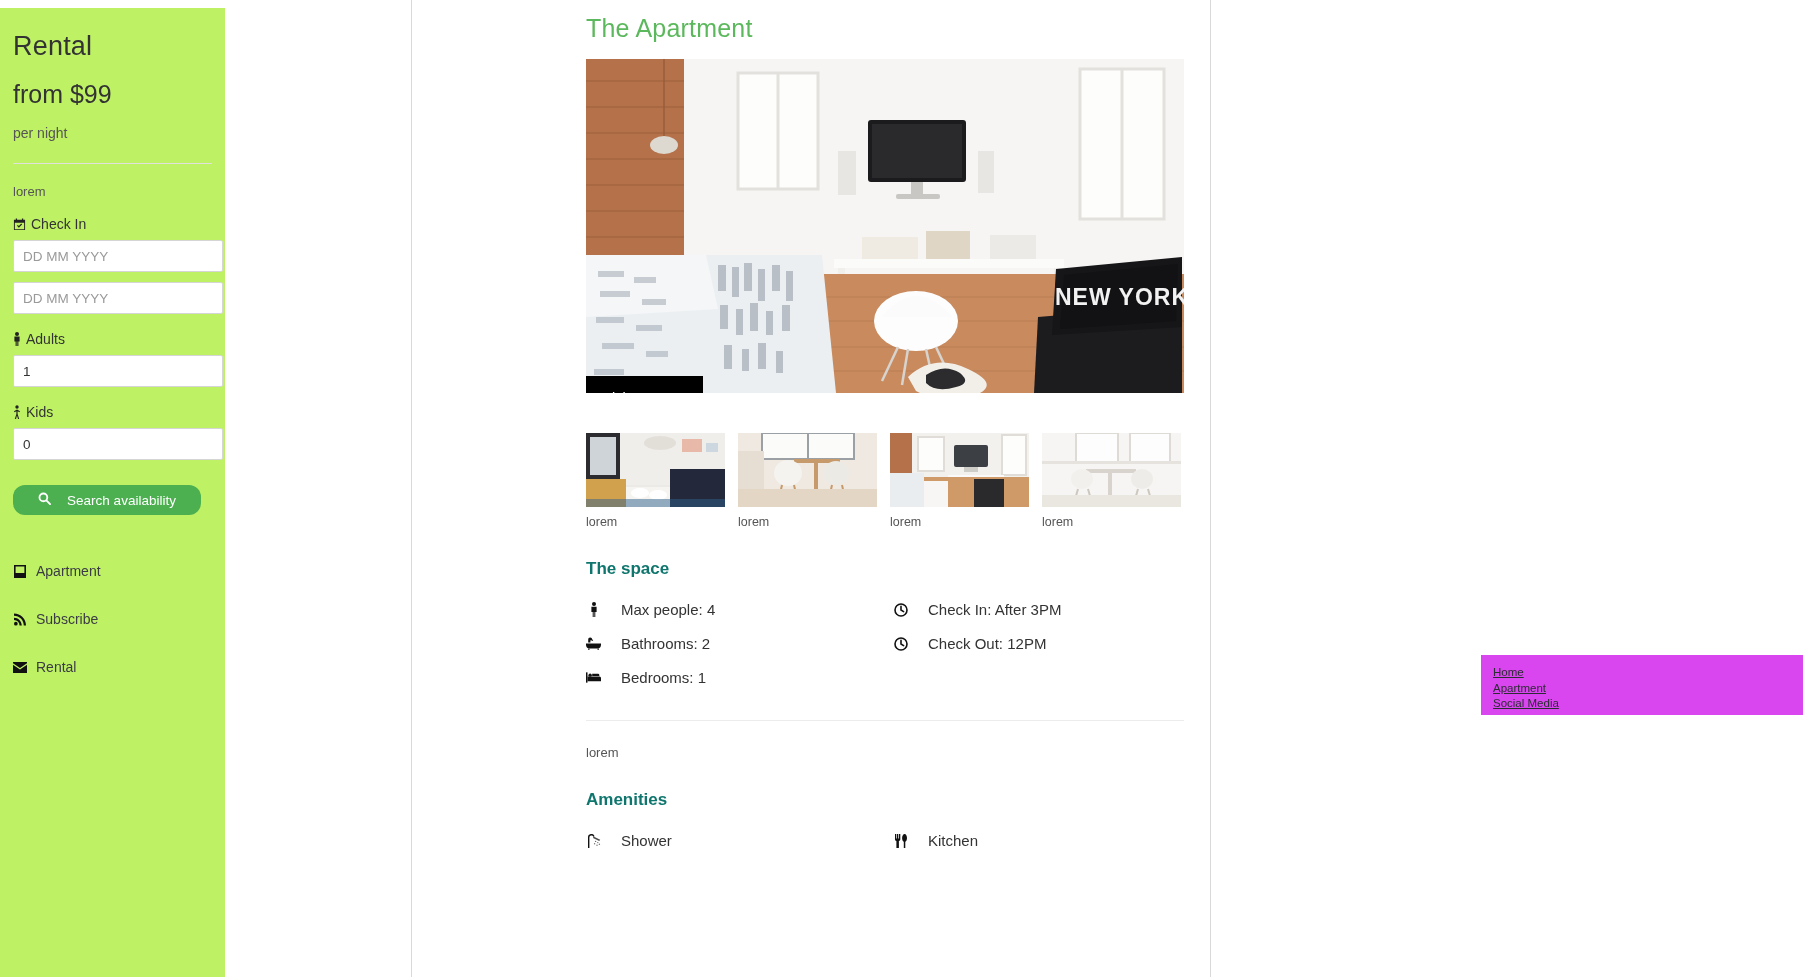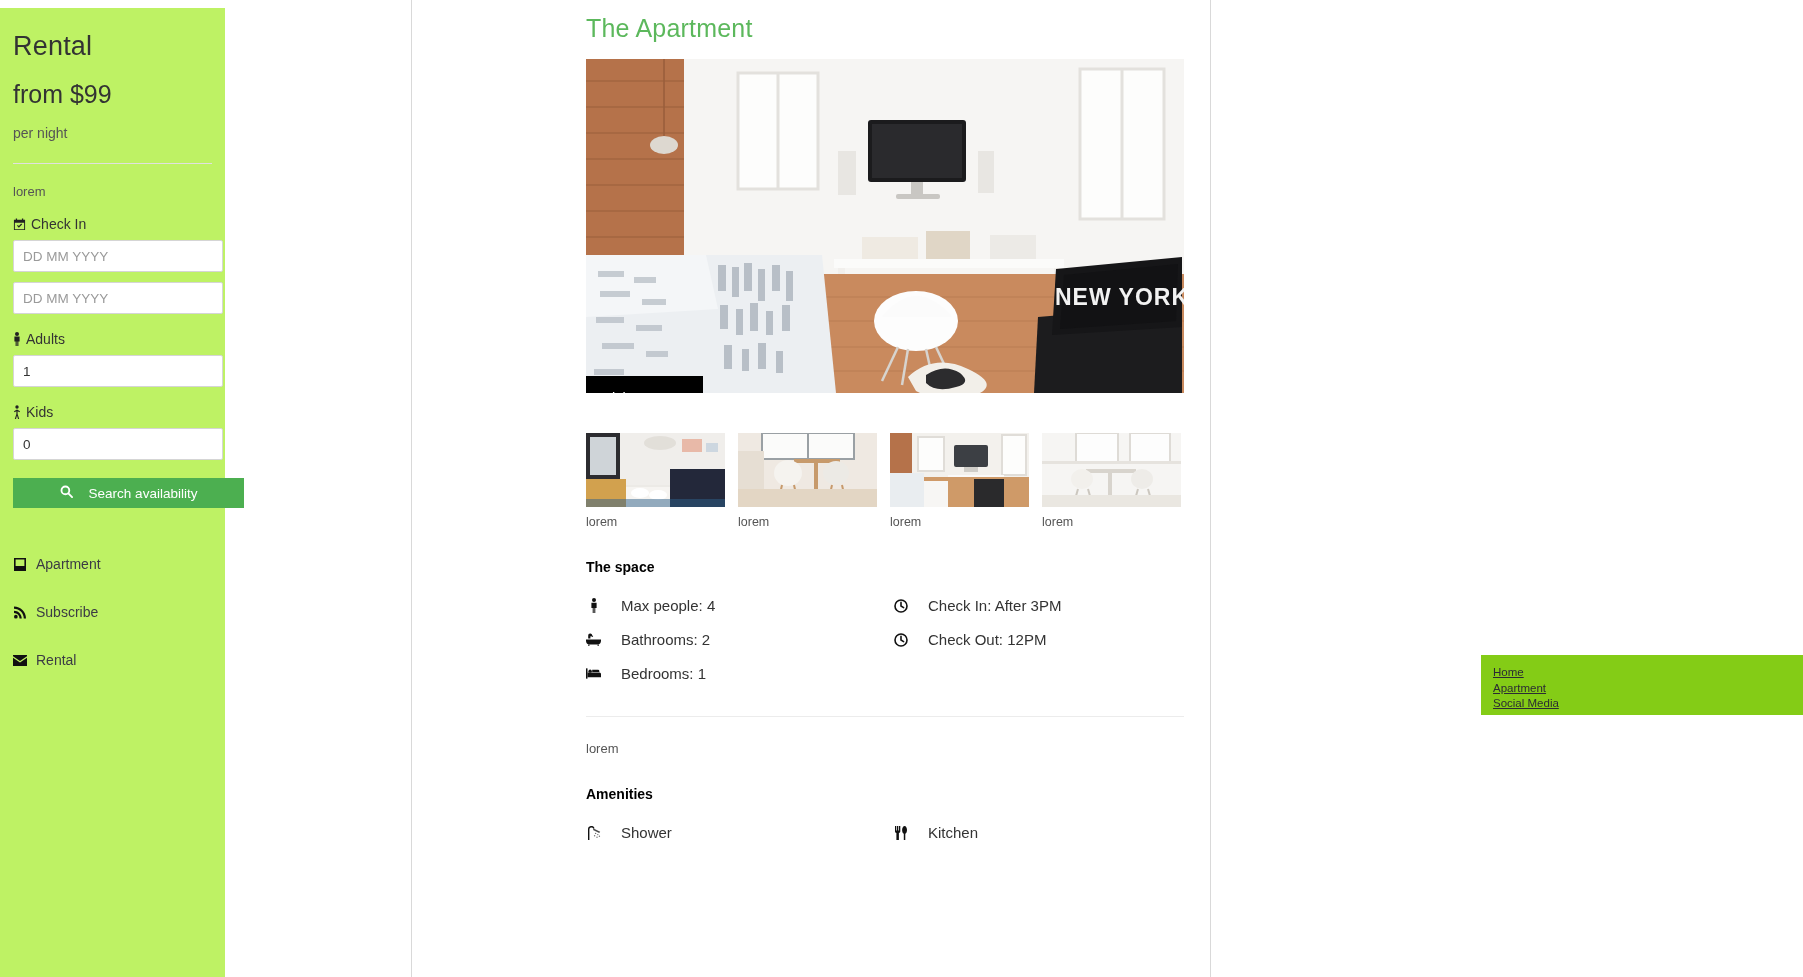--- a/index.html
+++ b/index.html
@@ -46,22 +46,22 @@
     display: block; width: 210px; height: 32px;
     border: 1px solid #d5d5d5; background: #fff;
     border-radius: 2px; padding: 0 9px;
     font-size: 13.5px; color: #333;
     font-family: "Liberation Sans", sans-serif;
     margin-bottom: 10px;
   }
   .txt-input::placeholder { color:#9a9a9a; }
   .search-btn {
     display: flex; align-items: center; justify-content: center; gap: 16px;
-    width: 231px; height: 30px; margin-top: 18px;
-    background: #4caf50; border: none; border-radius: 0;
+    width: 188px; height: 30px; margin-top: 25px;
+    background: #4caf50; border: none; border-radius: 12px;
     color: #fff; font-size: 13.5px; cursor: pointer;
     font-family: "Liberation Sans", sans-serif;
   }
   .search-btn .mag { font-size: 13px; font-weight: bold; }
   .nav-list { margin-top: 48px; }
   .nav-item {
     display: flex; align-items: center; gap: 9px;
     font-size: 14px; color: #3b3b44; margin-bottom: 32px;
     cursor: pointer; text-decoration: none;
   }
@@ -86,21 +86,21 @@
     font-size: 14.5px; padding: 12px 18px 13px 18px;
     min-width: 104px; height: 45px; display:flex; align-items:center;
   }
 
   .thumbs { display: flex; gap: 13px; margin-top: 40px; }
   .thumb-cell { width: 139px; }
   .thumb { width: 139px; height: 74px; overflow: hidden; position: relative; cursor: pointer; }
   .thumb-cap { font-size: 12.5px; color: #555; margin-top: 8px; }
 
   .section-h {
-    font-size: 14px; font-weight: bold; color: #000000;
+    font-size: 17px; font-weight: bold; color: #0f766e;
     margin: 30px 0 0 0;
   }
   .spec-grid {
     display: grid; grid-template-columns: 307px 1fr;
     margin-top: 22px; row-gap: 17px;
   }
   .spec-item {
     display: flex; align-items: center; gap: 20px;
     font-size: 15px; color: #333;
   }
@@ -108,21 +108,21 @@
   .h-rule { height:1px; background:#ececec; margin-top: 34px; }
   .lorem-mid { font-size: 13px; color: #555; margin-top: 24px; }
   .amen-grid {
     display:grid; grid-template-columns: 307px 1fr; margin-top: 22px; row-gap: 17px;
   }
 
   
   .float-nav {
     position: absolute; left: 1481px; top: 655px;
     width: 322px; height: 60px;
-    background: #84cc16; padding: 10px 12px 0 12px;
+    background: #d946ef; padding: 10px 12px 0 12px;
   }
   .float-nav a {
     display: block; font-size: 11.5px; color: #2b2b33;
     text-decoration: underline; line-height: 15.5px;
   }
 
   
   .ph { position:absolute; inset:0; }
 </style>
 </head>

